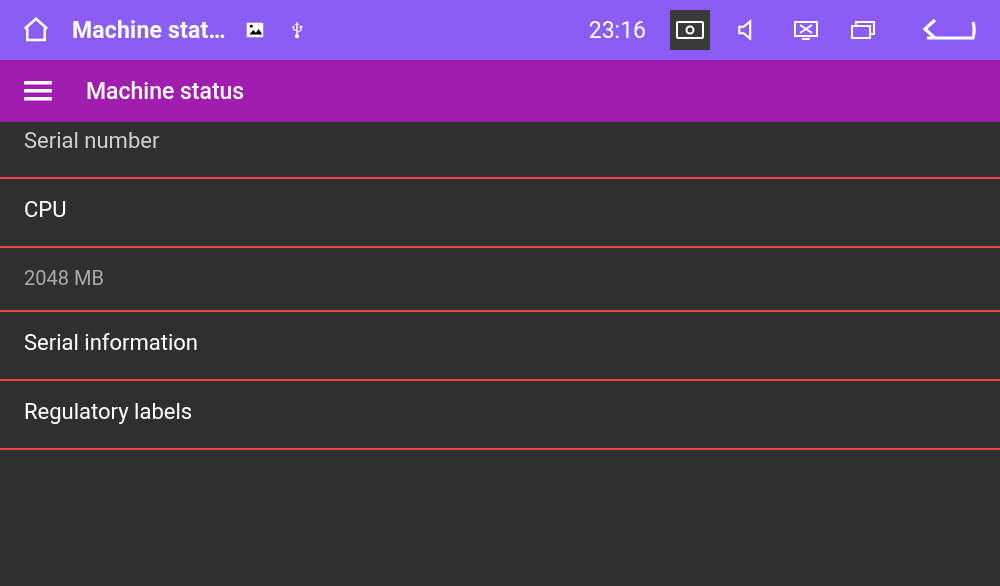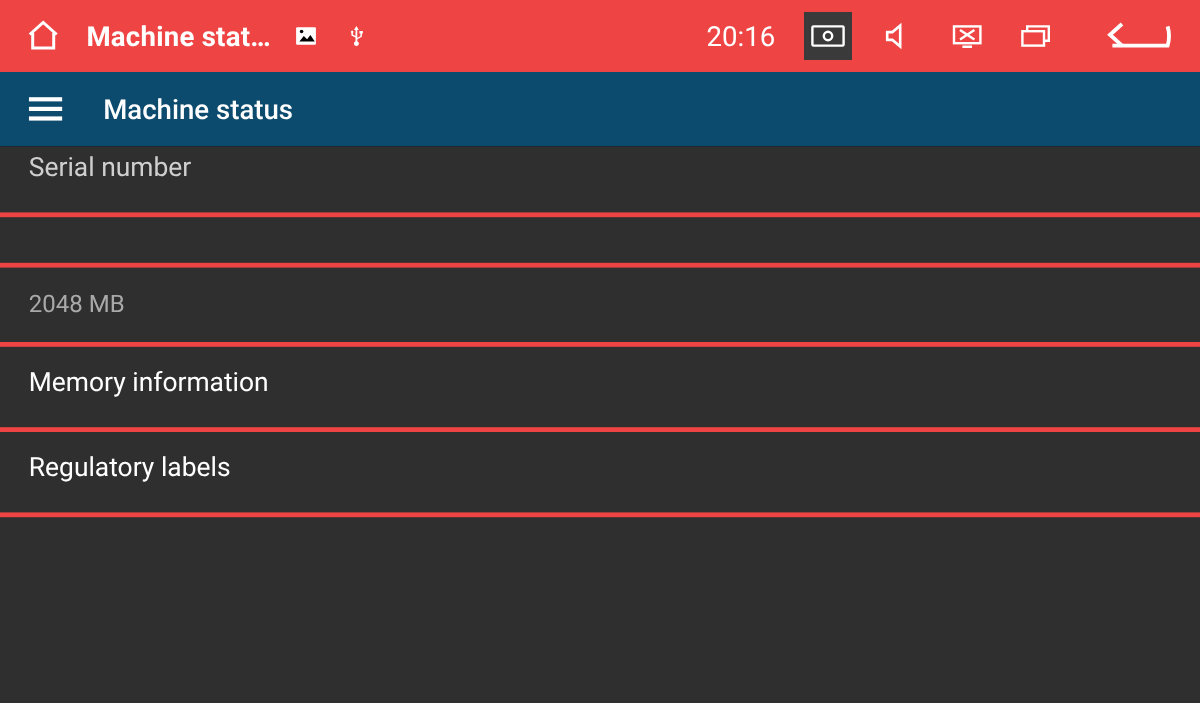--- a/index.html
+++ b/index.html
@@ -6,21 +6,21 @@
   html, body {
     width: 1000px;
     height: 586px;
     overflow: hidden;
     font-family: Roboto, "Helvetica Neue", Arial, sans-serif;
     background: #000;
     color: #fff;
   }
   .status-bar {
     height: 60px;
-    background: #ef4444;
+    background: #8b5cf6;
     display: flex;
     align-items: center;
     padding: 0 16px;
   }
   .status-bar .left {
     display: flex;
     align-items: center;
     gap: 16px;
   }
   .status-bar .right {
@@ -53,21 +53,21 @@
   .sb-icon svg { display: block; }
   .sb-icon-sm {
     display: inline-flex;
     align-items: center;
     justify-content: center;
     width: 26px;
     height: 26px;
   }
   .appbar {
     height: 62px;
-    background: #0c4a6e;
+    background: #a21caf;
     display: flex;
     align-items: center;
     padding: 0 20px;
     gap: 30px;
   }
   .appbar .menu-btn {
     display: inline-flex;
     align-items: center;
     justify-content: center;
     width: 36px;
@@ -76,21 +76,21 @@
   .appbar-title {
     font-size: 23px;
     font-weight: 500;
   }
   .content {
     height: calc(586px - 60px - 62px);
     background: #2f2f2f;
     overflow: hidden;
   }
   .list-item {
-    border-bottom: 4px solid #ef4444;
+    border-bottom: 2px solid #ef4444;
     padding: 18px 24px 20px 24px;
   }
   .list-item.first {
     padding-top: 6px;
   }
   .li-title {
     font-size: 22px;
     color: #ffffff;
     font-weight: 400;
     margin-bottom: 4px;
@@ -131,21 +131,21 @@
         <circle cx="8" cy="8" r="1.6" fill="#000"></circle>
       </svg>
     </span>
     <span class="sb-icon-sm">
       <svg width="20" height="24" viewBox="0 0 24 24" fill="#fff">
         <path d="M12 2 L14.5 6 H12.9 V14 L16 12 V9.5 H15 V7 H18.5 V9.5 H17.5 V12.7 L12.9 15.2 V17.2 A2.5 2.5 0 1 1 11.1 17.2 V13.6 L7 11.5 V9 A1.3 1.3 0 1 1 8.5 9 V10.6 L11.1 11.9 V6 H9.5 Z"></path>
       </svg>
     </span>
   </div>
   <div class="right">
-    <span class="sb-time">20:16</span>
+    <span class="sb-time">23:16</span>
     <span class="sb-icon highlight">
       <svg width="30" height="24" viewBox="0 0 30 24" fill="none" stroke="#fff" stroke-width="2">
         <rect x="2" y="4" width="26" height="16" rx="1"></rect>
         <circle cx="15" cy="12" r="3.5"></circle>
       </svg>
     </span>
     <span class="sb-icon">
       <svg width="26" height="26" viewBox="0 0 24 24" fill="none" stroke="#fff" stroke-width="2">
         <path d="M4 9 H8 L14 4 V20 L8 15 H4 Z" fill="none"></path>
       </svg>
@@ -182,23 +182,24 @@
     </svg>
   </span>
   <span class="appbar-title">Machine status</span>
 </div>
 
 <div class="content">
   <div class="list-item first">
     <div class="li-title clipped">Serial number</div>
   </div>
   <div class="list-item">
+    <div class="li-title">CPU</div>
   </div>
   <div class="list-item">
     <div class="li-sub">2048 MB</div>
   </div>
   <div class="list-item">
-    <div class="li-title">Memory information</div>
+    <div class="li-title">Serial information</div>
   </div>
   <div class="list-item">
     <div class="li-title">Regulatory labels</div>
   </div>
 </div>
 
 </body></html>

